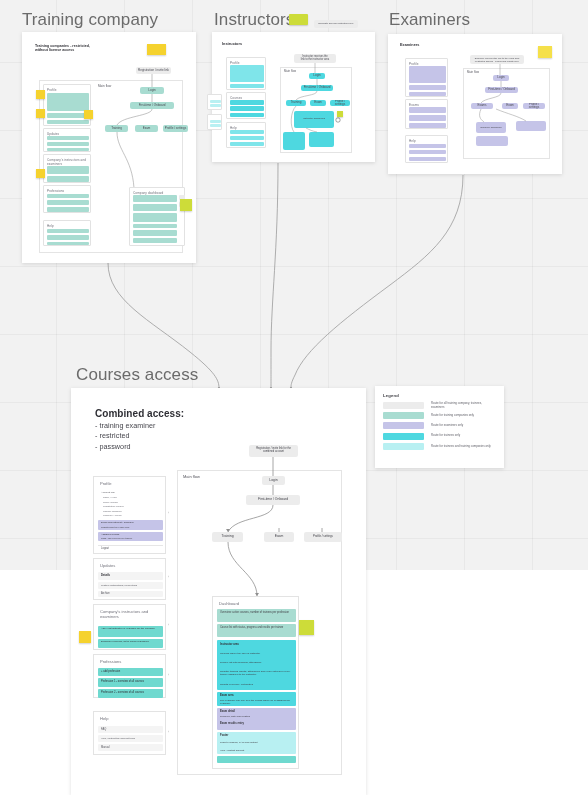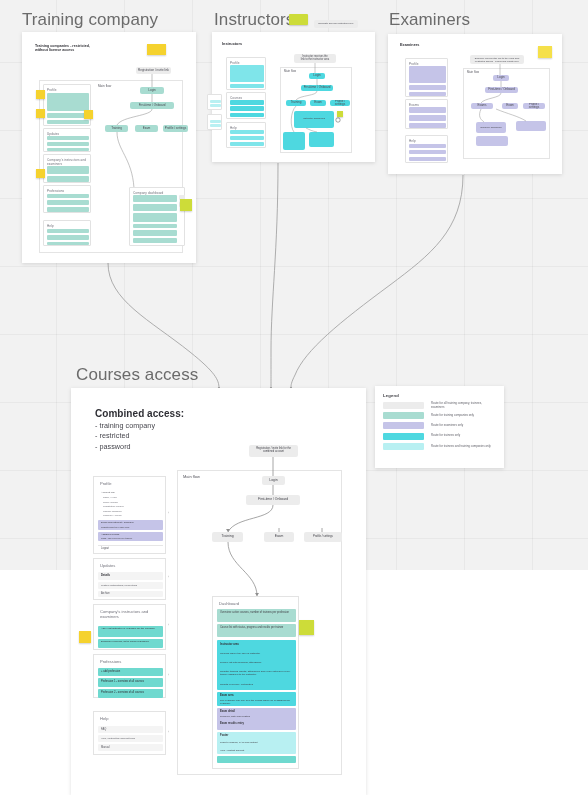--- a/index.html
+++ b/index.html
@@ -326,21 +326,21 @@
     <div class="legend-row">
       <div class="legend-sw" style="background:#b8f0f2;"></div>
       <div class="legend-tx">Route for trainees and training companies only</div>
     </div>
   </div>
 
   <div class="board" style="left:71px; top:388px; width:295px; height:407px;">
 
     <div class="ca-head" style="left:24px; top:20px;">
       <div class="h">Combined access:</div>
-      <div class="l">- training company</div>
+      <div class="l">- training examiner</div>
       <div class="l">- restricted</div>
       <div class="l">- password</div>
     </div>
 
     <div class="ca-node" style="left:178px; top:57px; width:49px; height:12px; font-size:2.6px; white-space:pre-line;">Registration / invite link for the
 combined account</div>
 
     <div class="flowbox" style="left:106px; top:82px; width:165px; height:305px;"></div>
     <div class="ca-txt" style="left:112px; top:86px; font-size:4px;">Main flow</div>
 

